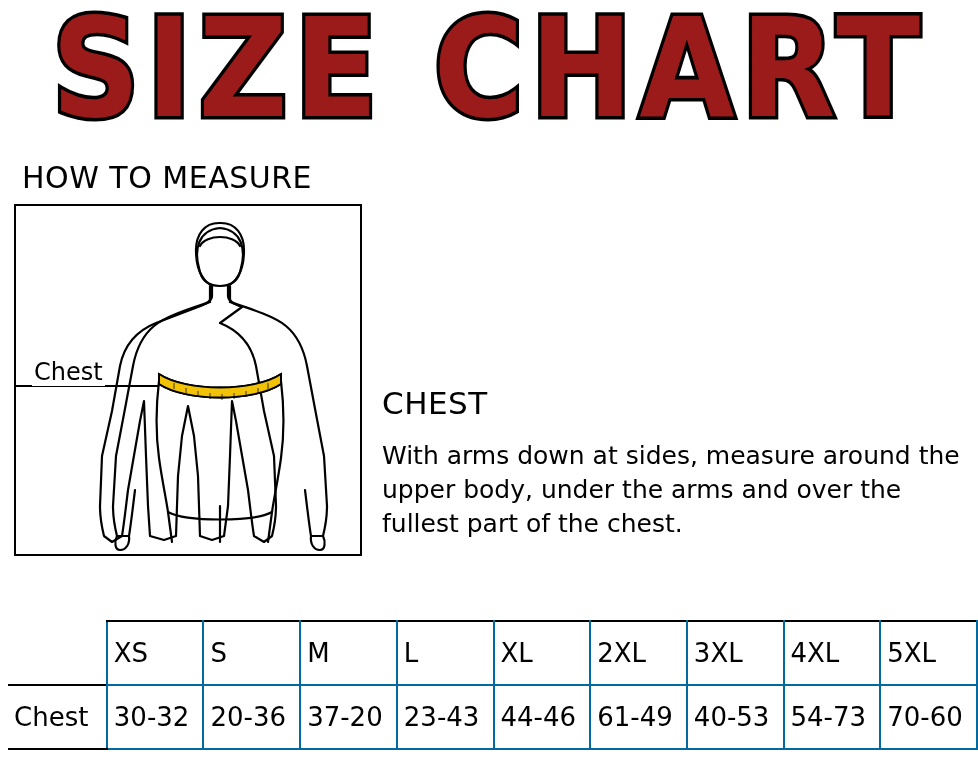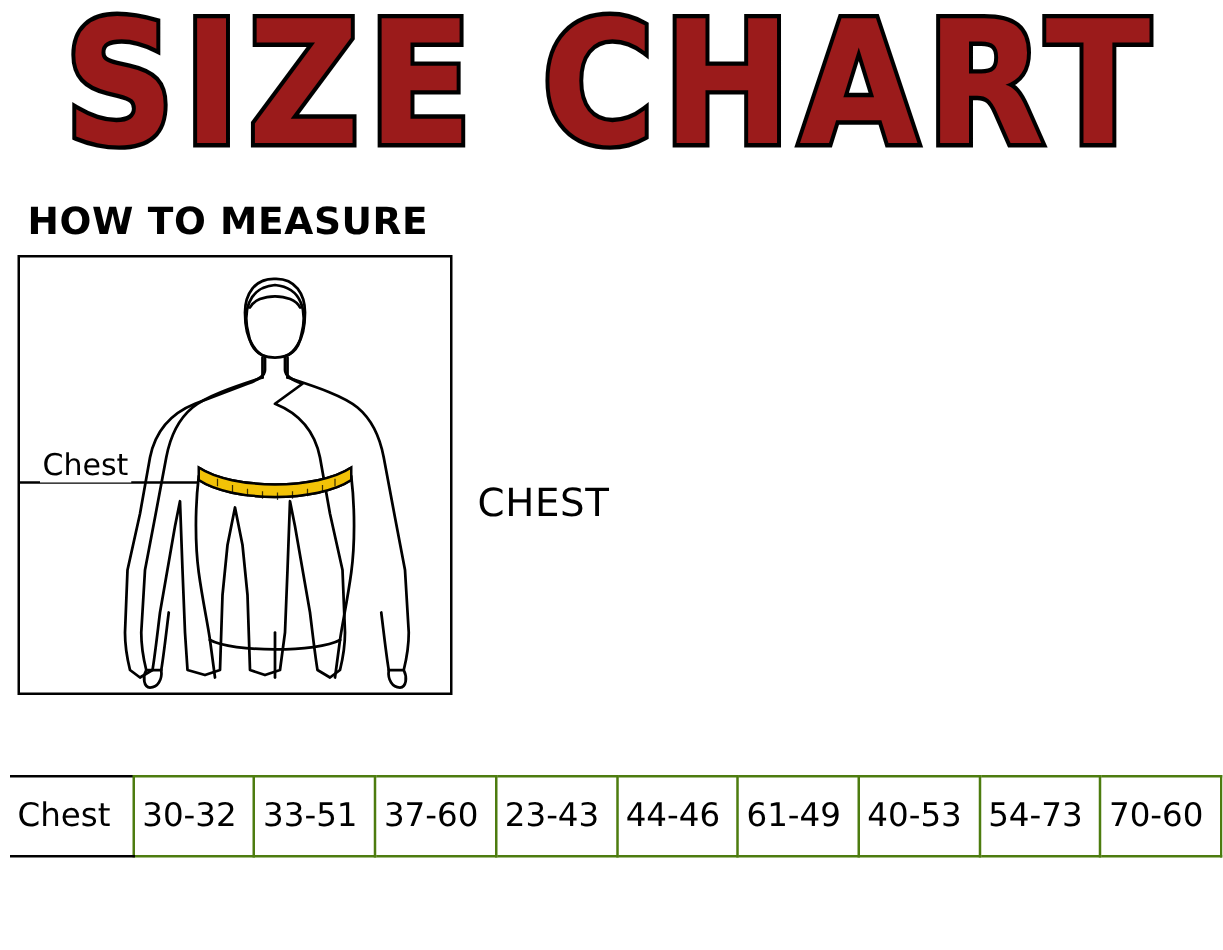--- a/index.html
+++ b/index.html
@@ -42,21 +42,21 @@
     line-height: 1.08;
     white-space: nowrap;
   }
 
   
   .howto {
     position: absolute;
     left: 22px;
     top: 160px;
     font-family: "DejaVu Sans", sans-serif;
-    font-weight: bold;
+    font-weight: normal;
     font-size: 30px;
     letter-spacing: 0.5px;
   }
 
   
   .figure-box {
     position: absolute;
     left: 14px;
     top: 204px;
     width: 348px;
@@ -105,21 +105,21 @@
   .table-wrap {
     position: absolute;
     left: 8px;
     top: 620px;
   }
   table.size-table {
     border-collapse: collapse;
     table-layout: fixed;
   }
   table.size-table td {
-    border: 2px solid #4d7c0f;
+    border: 2px solid #0369a1;
     font-family: "DejaVu Sans", sans-serif;
     font-size: 26px;
     padding: 0 6px;
     height: 62px;
     vertical-align: middle;
     white-space: nowrap;
   }
   table.size-table tr.head td {
     border-top: 2px solid #000000;
   }
@@ -204,30 +204,43 @@
       <line x1="252" y1="177" x2="252" y2="183"></line>
     </g>
 
     <line x1="0" y1="180" x2="143" y2="180" stroke="#000000" stroke-width="2"></line>
   </svg>
   <div class="chest-label" style="left:16px; top:152px; position:absolute;">Chest</div>
 </div>
 
 <div class="desc">
   <div class="desc-title">CHEST</div>
+  <div class="desc-body">With arms down at sides, measure around the upper body, under the arms and over the fullest part of the chest.</div>
 </div>
 
 <div class="table-wrap">
   <table class="size-table">
     <tbody>
+        <tr class="head">
+      <td class="corner"></td>
+      <td class="headcell">XS</td>
+      <td class="headcell">S</td>
+      <td class="headcell">M</td>
+      <td class="headcell">L</td>
+      <td class="headcell">XL</td>
+      <td class="headcell">2XL</td>
+      <td class="headcell">3XL</td>
+      <td class="headcell">4XL</td>
+      <td class="headcell">5XL</td>
+    </tr>
     <tr>
       <td class="rowlabel">Chest</td>
       <td class="datacell">30-32</td>
-      <td class="datacell">33-51</td>
-      <td class="datacell">37-60</td>
+      <td class="datacell">20-36</td>
+      <td class="datacell">37-20</td>
       <td class="datacell">23-43</td>
       <td class="datacell">44-46</td>
       <td class="datacell">61-49</td>
       <td class="datacell">40-53</td>
       <td class="datacell">54-73</td>
       <td class="datacell">70-60</td>
     </tr>
   </tbody>
     </table>
 </div>

